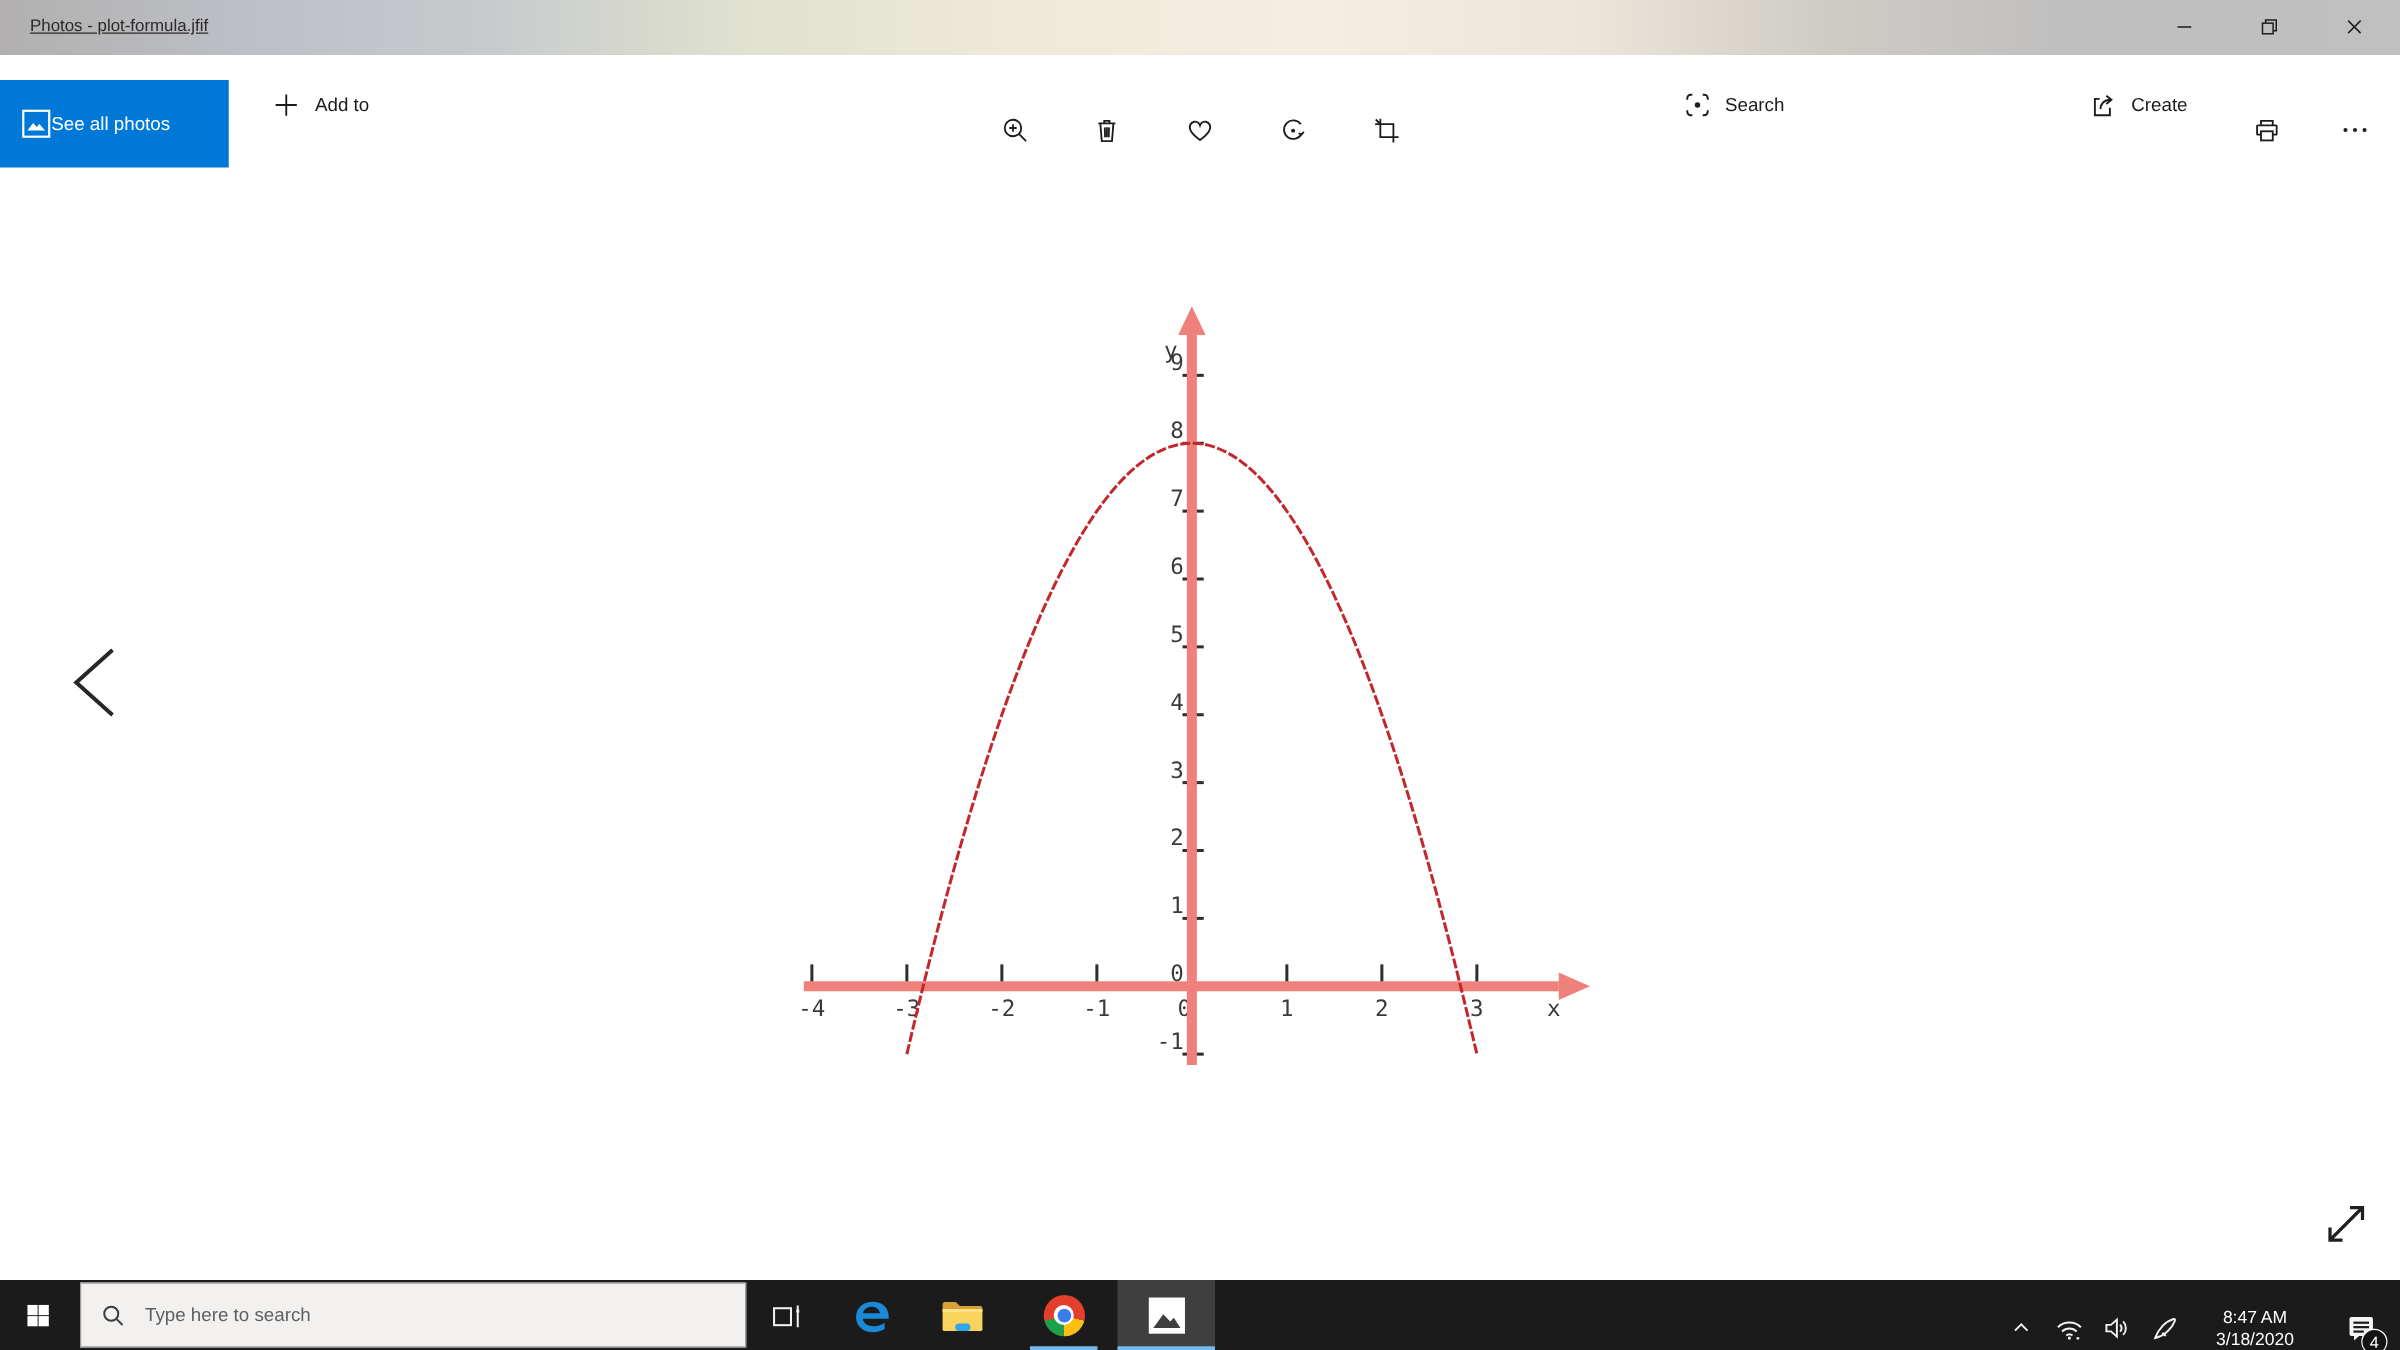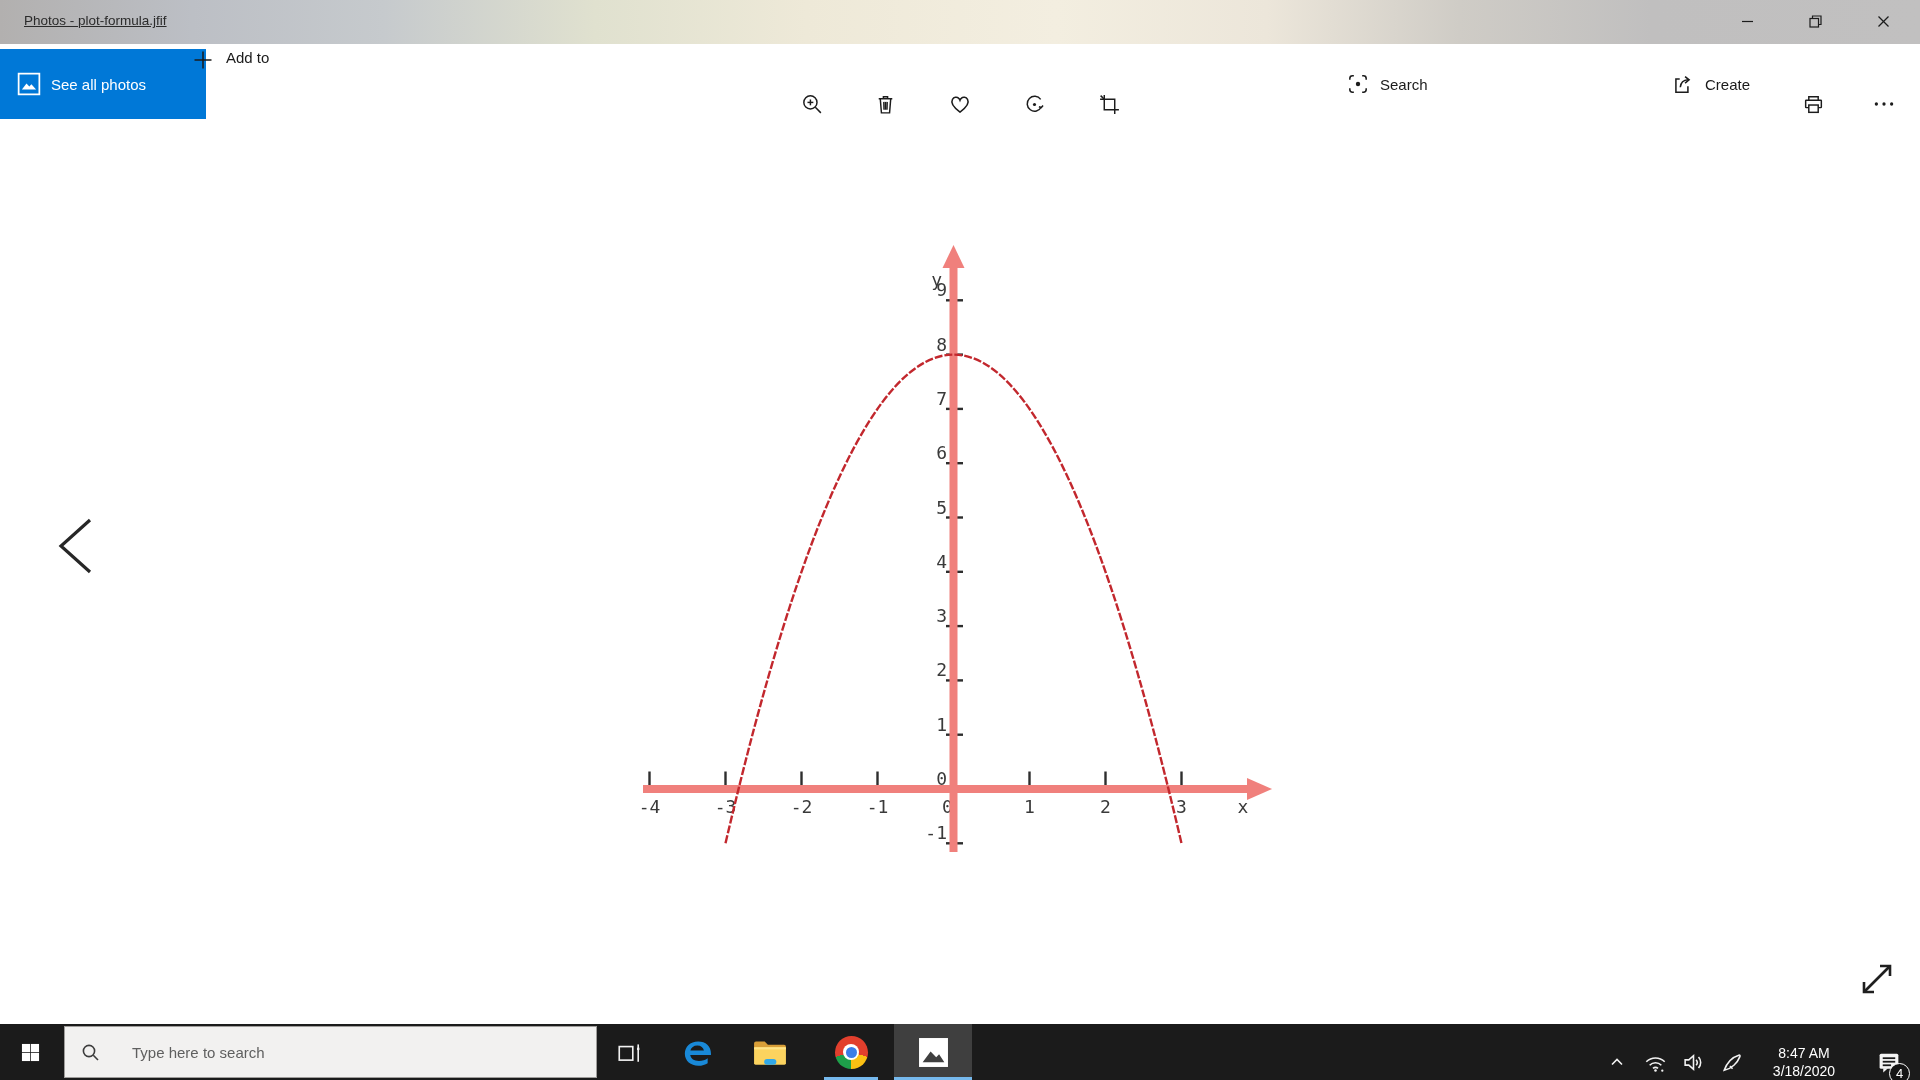--- a/index.html
+++ b/index.html
@@ -10,43 +10,43 @@
   
   .titlebar{position:absolute;left:0;top:0;width:1920px;height:44px;
     background:linear-gradient(90deg,#b2b0af 0%,#bcbfc5 10%,#c6cacd 20%,#e0e1cf 31%,
                #eee9d8 42%,#f3eee0 55%,#ece6da 66%,#cfccc6 76%,#c0bfbf 86%,#c1c0c0 100%);}
   .titlebar .title{position:absolute;left:24px;top:13px;font-size:13.5px;color:#2b2b2b;white-space:nowrap;text-decoration:underline;}
   .wincontrol{position:absolute;top:0;width:46px;height:42px;display:flex;align-items:center;justify-content:center;}
   .wc-min{left:1724px}.wc-max{left:1792px}.wc-close{left:1860px}
 
   
   .commandbar{position:absolute;left:0;top:44px;width:1920px;height:78px;background:#ffffff;}
-  .btn-seeall{position:absolute;left:0;top:5px;width:206px;height:70px;background:#0078d7;
-    display:flex;align-items:center;gap:10px;padding-left:17px;box-sizing:border-box;}
+  .btn-seeall{position:absolute;left:0;top:20px;width:183px;height:70px;background:#0078d7;
+    display:flex;align-items:center;padding-left:17px;box-sizing:border-box;}
   .btn-seeall span{color:#ffffff;font-size:15px;}
-  .btn-addto{position:absolute;left:178px;top:5px;height:70px;display:flex;gap:12px;padding:0 14px;}
+  .btn-addto{position:absolute;left:204px;top:5px;height:70px;display:flex;align-items:center;gap:12px;padding:0 14px;}
   .btn-addto span{color:#1b1b1b;font-size:15px;}
   .cmd-ic{position:absolute;top:60px;width:48px;height:48px;transform:translate(-50%,-50%);
     display:flex;align-items:center;justify-content:center;}
   .grp-right{position:absolute;top:5px;height:70px;display:flex;align-items:center;gap:10px;padding:0 6px;justify-content:center;}
   .grp-right span{color:#1b1b1b;font-size:15px;white-space:nowrap;}
 
   
   .back-btn{position:absolute;left:38px;top:500px;width:70px;height:92px;
     display:flex;align-items:center;justify-content:center;}
   .expand-btn{position:absolute;left:1848px;top:950px;width:58px;height:58px;
     display:flex;align-items:center;justify-content:center;}
   #plot-svg{position:absolute;left:560px;top:225px;width:740px;height:660px;}
   #plot-svg text{font-family:"DejaVu Sans Mono",monospace;font-size:18px;fill:#3a3a3a;}
 
   
   .taskbar{position:absolute;left:0;top:1024px;width:1920px;height:56px;background:#1b1b1b;}
   .tb-start{position:absolute;left:0;top:0;width:60px;height:56px;display:flex;align-items:center;justify-content:center;}
   .tb-search{position:absolute;left:64px;top:2px;width:533px;height:52px;background:#f2f1f0;
-    border:1px solid #9f9d9b;box-sizing:border-box;display:flex;align-items:center;gap:32px;padding-left:16px;}
+    border:1px solid #9f9d9b;box-sizing:border-box;display:flex;align-items:center;gap:16px;padding-left:16px;}
   .tb-search span{color:#5f5f5f;font-size:15px;}
   .tb-app{position:absolute;top:0;width:62px;height:56px;display:flex;align-items:center;justify-content:center;}
   .tb-taskview{left:598px}.tb-edge{left:667px}.tb-explorer{left:739px}
   .tb-chrome{left:820px}
   .tb-photos{left:894px;width:78px;background:#3f3f3f;}
   .underline{position:absolute;bottom:0;height:3px;background:#76b9ed;}
   .ul-chrome{left:824px;width:54px;}
   .ul-photos{left:894px;width:78px;}
   .chrome-ball{width:33px;height:33px;border-radius:50%;position:relative;
     background:conic-gradient(from 105deg,#fbc013 0 75deg,#1ea04a 75deg 150deg,#e23f2d 150deg 360deg);}

